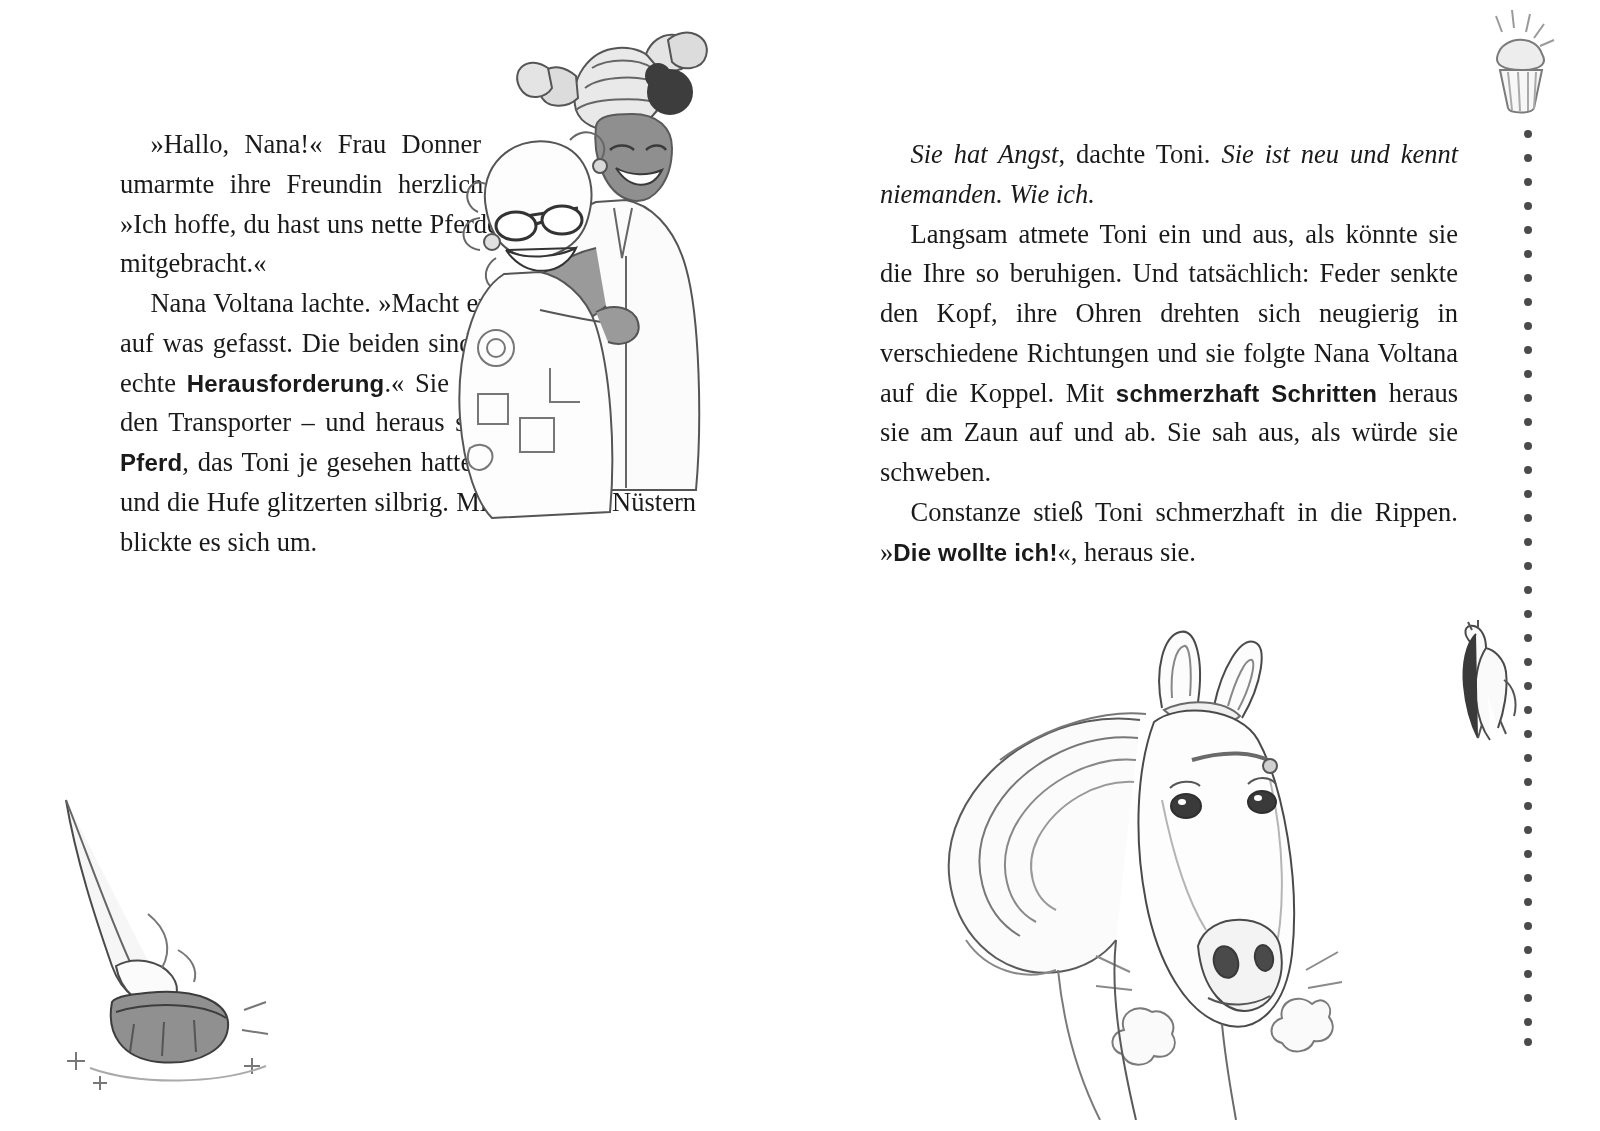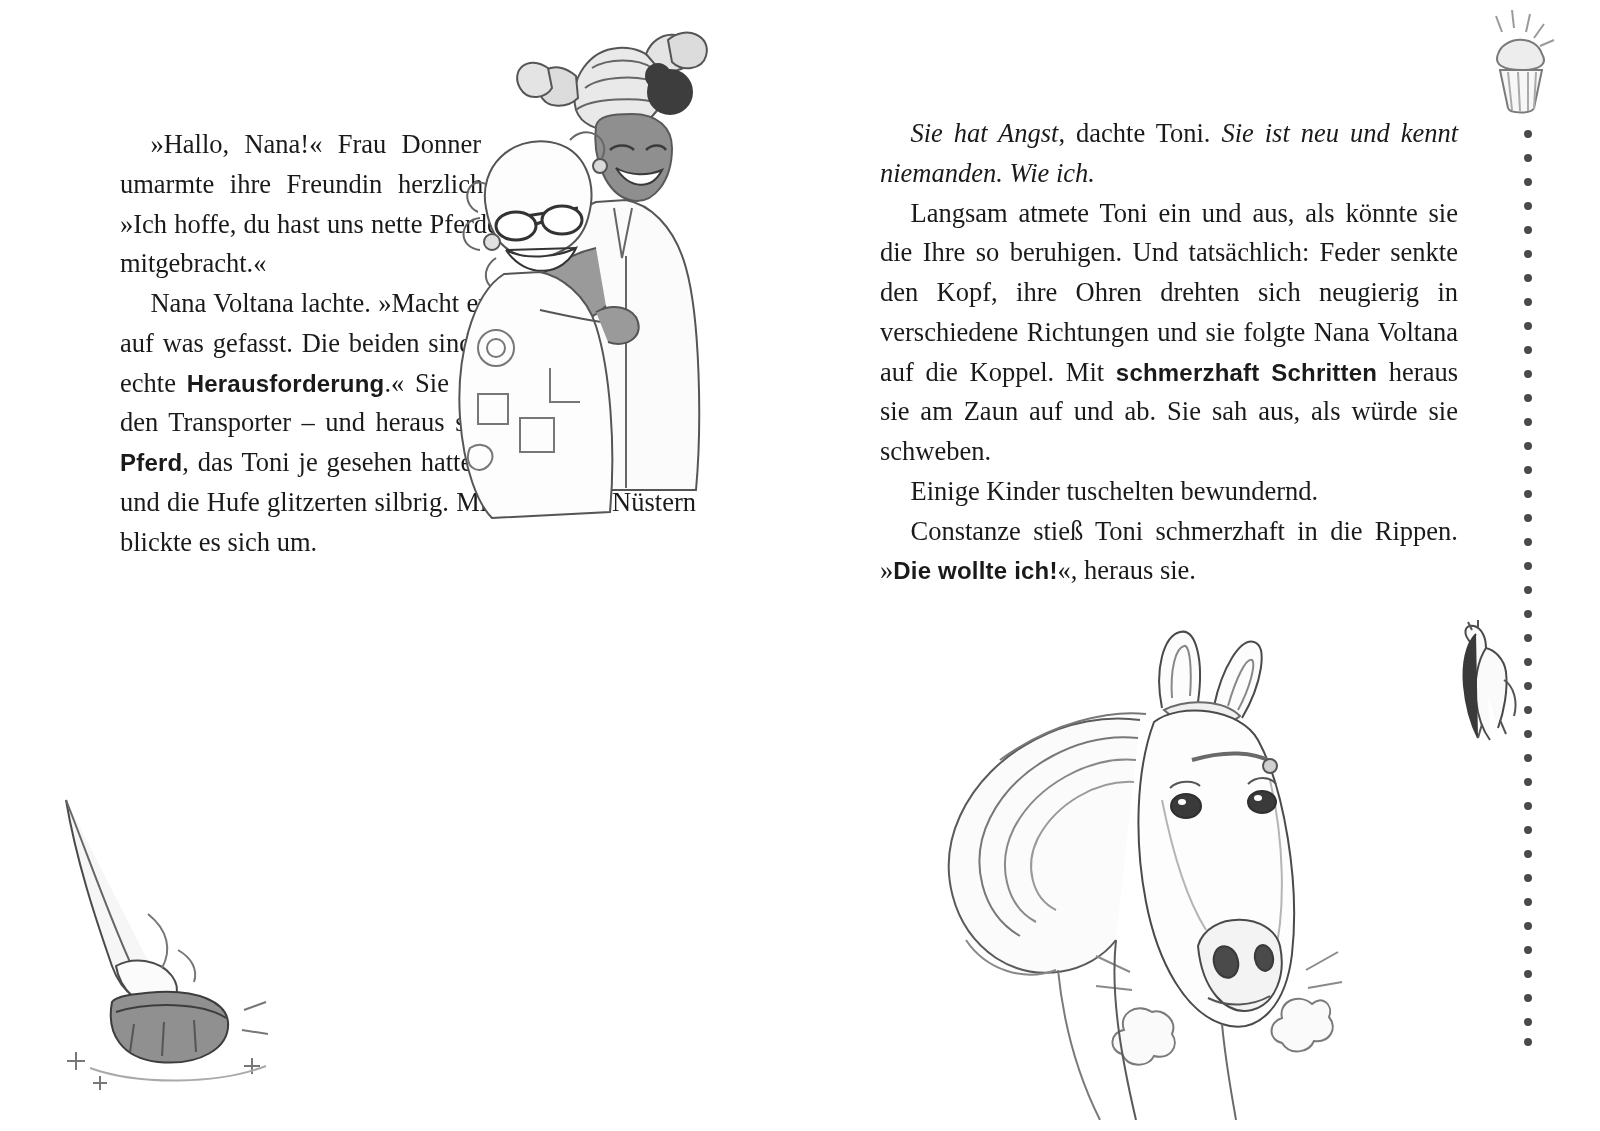--- a/index.html
+++ b/index.html
@@ -26,21 +26,21 @@
     text-justify: inter-word;
     hyphens: manual;
   }
   .col-left {
     left: 120px;
     top: 125px;
     width: 576px;
   }
   .col-right {
     left: 880px;
-    top: 114px;
+    top: 135px;
     width: 578px;
   }
   .col p {
     margin: 0;
   }
   .col p.indent {
     text-indent: 1.15em;
   }
   .bold-hand {
     font-family: Liberation Sans, sans-serif;
@@ -104,23 +104,20 @@
   <div class="col col-right">
 
     <p class="indent">
       <span class="ital">Sie hat Angst</span><span>, dachte Toni. </span><span class="ital">Sie ist neu und kennt niemanden. Wie ich.</span>
     </p>
 
     <p class="indent">
       <span>Langsam atmete Toni ein und aus, als könn­te sie die Ihre so beruhigen. Und tatsächlich: Feder senkte den Kopf, ihre Ohren drehten sich neugierig in verschiedene Richtungen und sie folgte Nana Voltana auf die Koppel. Mit </span><span class="bold-hand">schmerzhaft Schritten</span><span> heraus sie am Zaun auf und ab. Sie sah aus, als würde sie schweben.</span>
     </p>
 
-    <p class="indent">
-      <span>Einige Kinder tuschelten bewundernd.</span>
-    </p>
 
     <p class="indent">
       <span>Constanze stieß Toni schmerzhaft in die Rip­pen. »</span><span class="bold-hand">Die wollte ich!</span><span>«, heraus sie.</span>
     </p>
   </div>
 
   <div class="page-number">54</div>
 
   <svg class="illo" id="illo-hug" viewBox="0 0 330 520">
     <g fill="none" stroke="#555" stroke-width="2">

